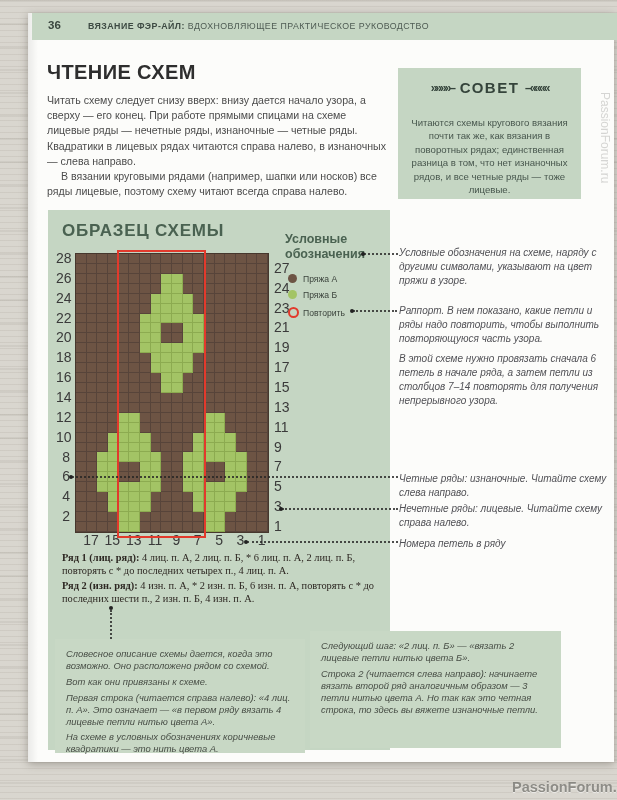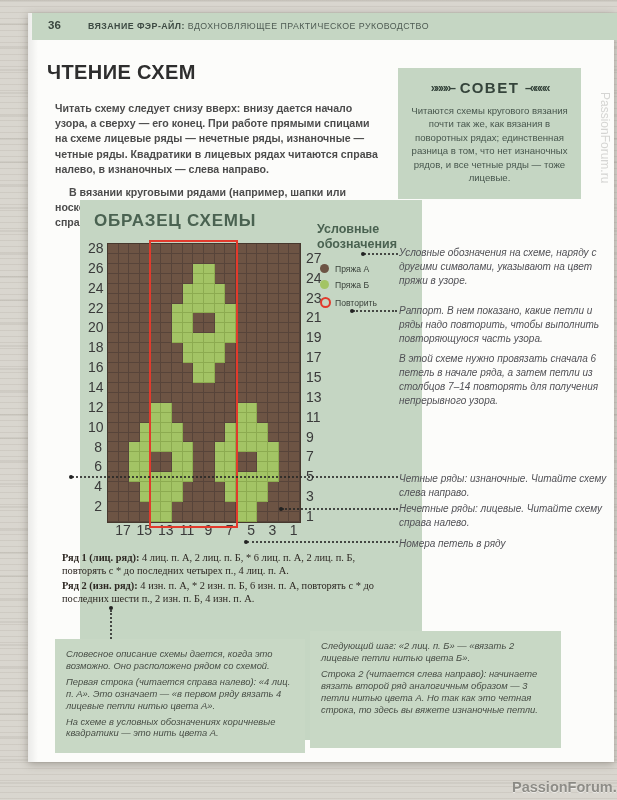--- a/index.html
+++ b/index.html
@@ -14,29 +14,29 @@
     background:linear-gradient(90deg, rgba(0,0,0,.07) 0, rgba(0,0,0,0) 10px), #fcfcfa;
     box-shadow:0 2px 8px rgba(60,55,45,.35);}
   
   .header-bar{position:absolute;left:32px;top:13px;width:585px;height:27px;background:var(--panel-green);}
   .page-num{position:absolute;left:48px;top:19px;font-size:11.5px;font-weight:bold;color:#39453e;}
   .header-title{position:absolute;left:88px;top:21px;font-size:8.8px;letter-spacing:.45px;color:#4e5b53;white-space:nowrap;}
   .header-title b{color:#3d4a43;}
   
   .main-title{position:absolute;left:47px;top:61px;font-size:20px;font-weight:bold;color:#2e2e2e;letter-spacing:.4px;}
   .intro{position:absolute;left:47px;top:93px;width:342px;font-size:10.6px;line-height:15.2px;color:#4c4c4c;}
-  .intro p{margin:8px;font-weight:bold;}
+  .intro p{margin:0;}
   .intro p.ind{text-indent:14px;}
   
   .tip-box{position:absolute;left:398px;top:68px;width:183px;height:131px;background:var(--panel-green);}
-  .tip-title{margin:11px 0 8px 0;text-align:center;font-size:15px;font-weight:bold;color:#35443b;letter-spacing:1.5px;}
+  .tip-title{margin:11px 0 20px 0;text-align:center;font-size:15px;font-weight:bold;color:#35443b;letter-spacing:1.5px;}
   .tip-orn{font-size:12px;letter-spacing:-2px;color:#35443b;font-weight:bold;position:relative;top:-1px;}
   .tip-text{margin:0 10px;text-align:center;font-size:9.6px;line-height:13.4px;color:#47564d;}
   
-  .chart-panel{position:absolute;left:48px;top:200px;width:342px;height:540px;background:var(--panel-green);margin-left:32px;}
+  .chart-panel{position:absolute;left:48px;top:210px;width:342px;height:540px;background:var(--panel-green);}
   .chart-title{position:absolute;left:14px;top:11px;font-size:17px;font-weight:bold;color:#4a6251;letter-spacing:.8px;}
   .grid-wrap{position:absolute;left:27px;top:43px;width:193px;height:279px;}
   .kgrid{position:absolute;left:0;top:0;display:grid;
      grid-template-columns:repeat(18,10.67px);grid-auto-rows:9.93px;
      border:1px solid #46372d;}
   .cell{width:10.67px;height:9.93px;box-sizing:border-box;}
   .cell.ca{background:var(--yarn-a);border-right:1px solid var(--yarn-a-line);border-bottom:1px solid var(--yarn-a-line);}
   .cell.cb{background:var(--yarn-b);border-right:1px solid var(--yarn-b-line);border-bottom:1px solid var(--yarn-b-line);}
   .repeat-rect{position:absolute;left:41.7px;top:-3px;width:85.4px;height:284px;
      border:2px solid var(--repeat-red);z-index:5;}
@@ -694,20 +694,21 @@
     <p>Номера петель в ряду</p>
   </div>
 
   <div class="rows-text">
     <p><b>Ряд 1 (лиц. ряд):</b><span> 4 лиц. п. А, 2 лиц. п. Б, * 6 лиц. п. А, 2 лиц. п. Б, повторять с * до последних четырех п., 4 лиц. п. А.</span></p>
     <p><b>Ряд 2 (изн. ряд):</b><span> 4 изн. п. А, * 2 изн. п. Б, 6 изн. п. А, повторять с * до последних шести п., 2 изн. п. Б, 4 изн. п. А.</span></p>
   </div>
 
   <div class="exp-box exp-left">
     <p>Словесное описание схемы дается, когда это возможно. Оно расположено рядом со схемой.</p>
+    <p>Вот как они привязаны к схеме.</p>
     <p>Первая строка (читается справа налево): «4 лиц. п. А». Это означает — «в первом ряду вязать 4 лицевые петли нитью цвета А».</p>
     <p>На схеме в условных обозначениях коричневые квадратики — это нить цвета А.</p>
   </div>
   <div class="exp-box exp-right">
     <p>Следующий шаг: «2 лиц. п. Б» — «вязать 2 лицевые петли нитью цвета Б».</p>
     <p>Строка 2 (читается слева направо): начинаете вязать второй ряд аналогичным образом — 3 петли нитью цвета А. Но так как это четная строка, то здесь вы вяжете изнаночные петли.</p>
   </div>
 
   <div class="wm-side">PassionForum.ru</div>
   <div class="wm-bottom">PassionForum.ru</div>

